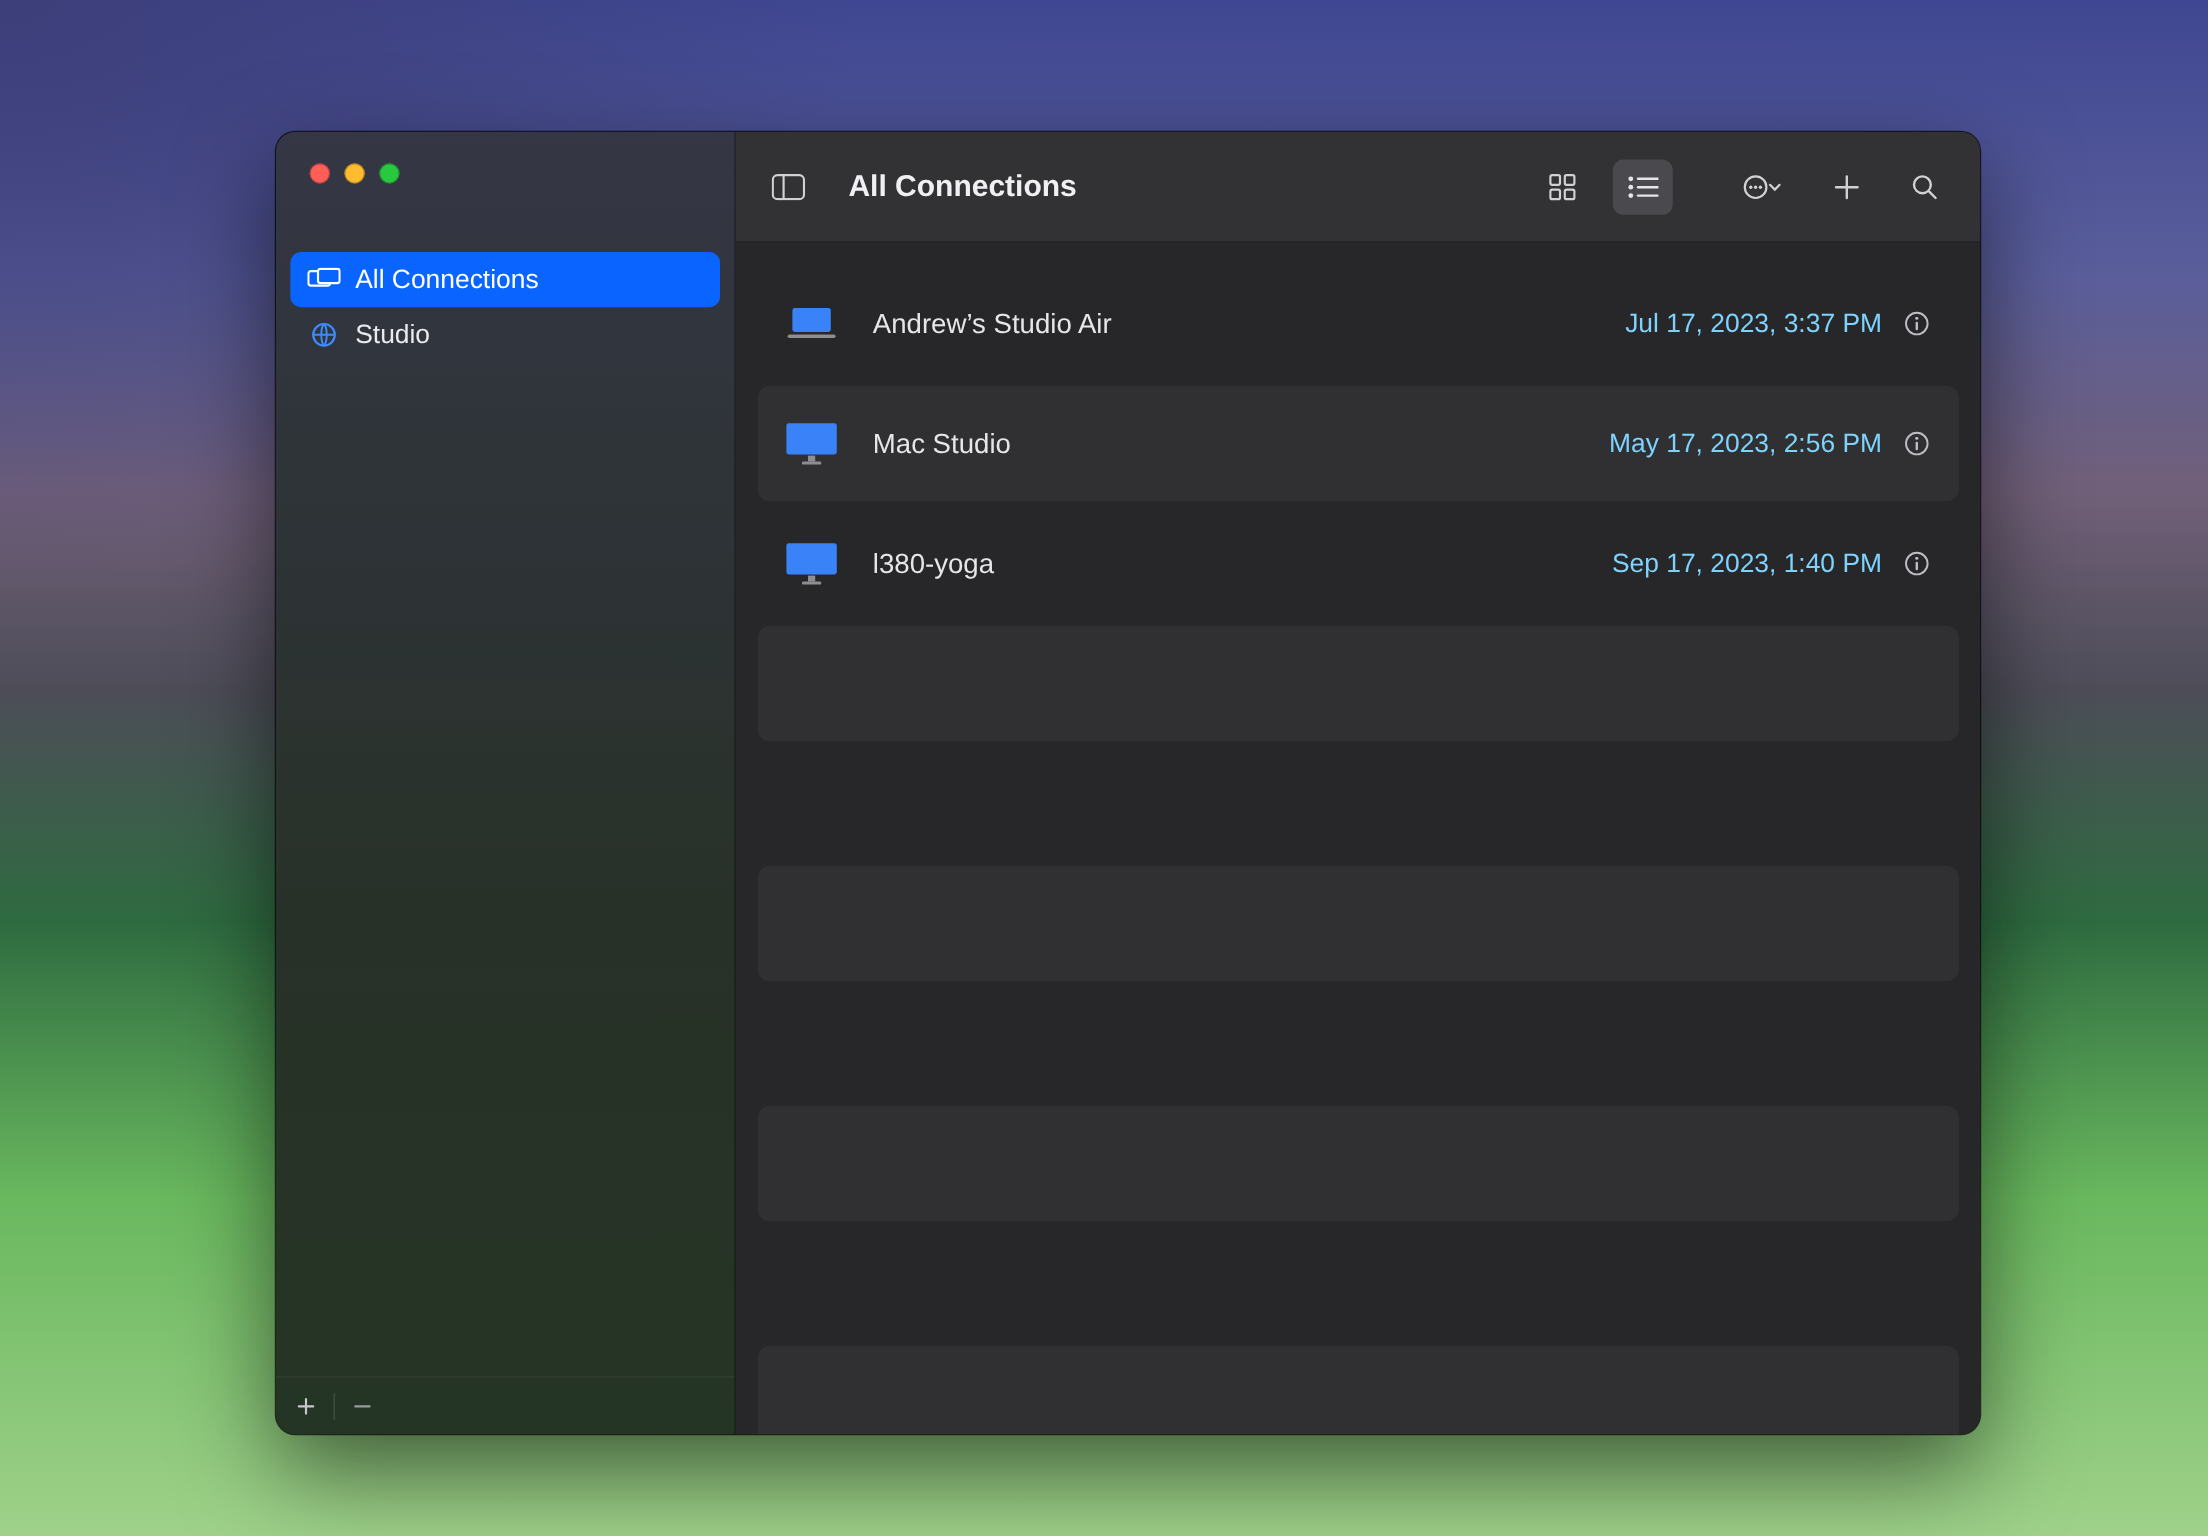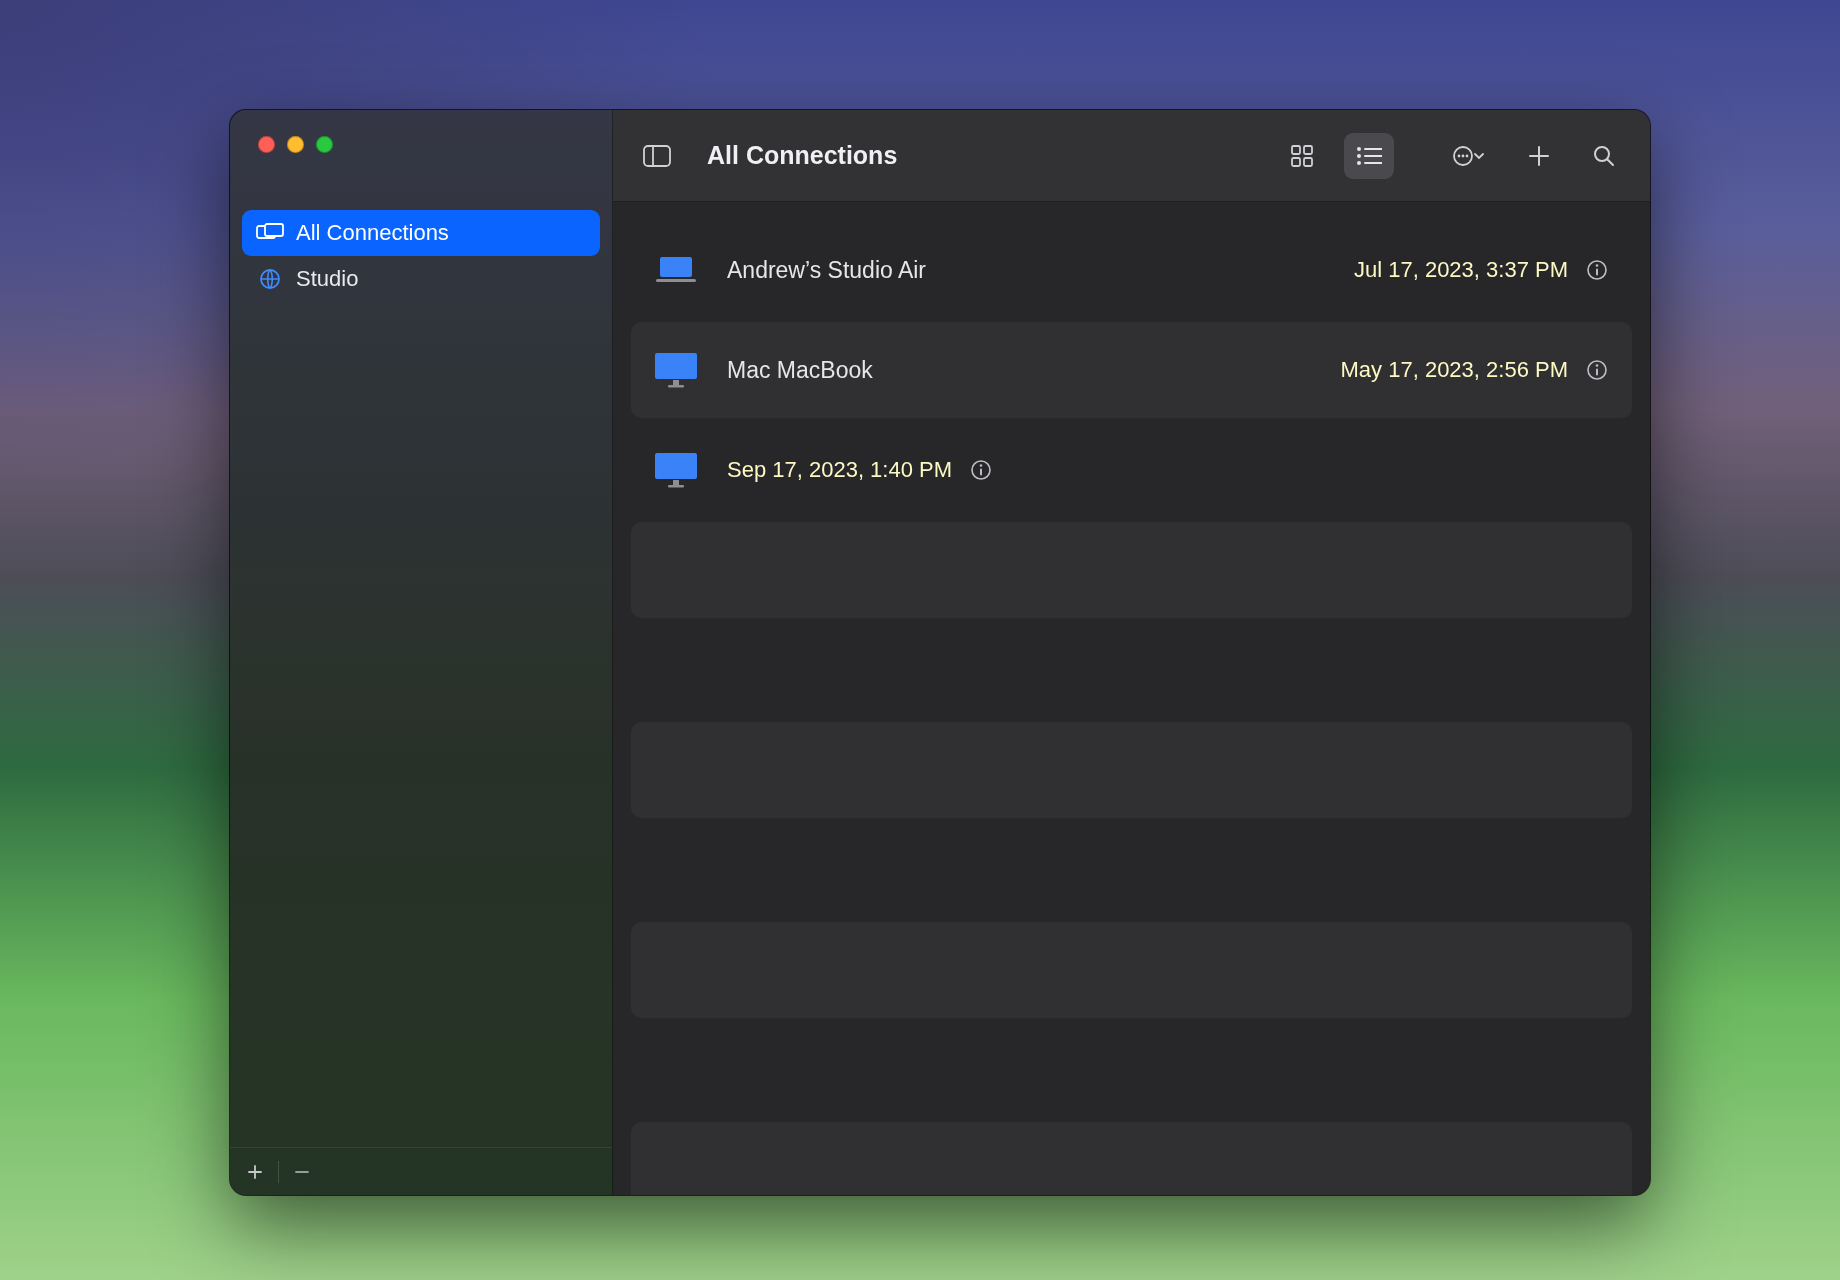--- a/index.html
+++ b/index.html
@@ -134,21 +134,21 @@
     display:flex;
     align-items:center;
     padding: 0 20px 0 16px;
     margin-bottom: 4px;
     color: #e6e6ea;
     font-size: 23px;
   }
   .row.striped, .row-empty.striped { background:#303033; }
   .row .dev-icon { width: 58px; display:flex; justify-content:center; margin-right: 22px; }
   .row .name { flex:1; }
-  .row .date { color:#fef9c3; font-size: 22px; margin-right: 14px; white-space: nowrap;}
+  .row .date { color:#7dd3fc; font-size: 22px; margin-right: 14px; white-space: nowrap;}
   .row .info-btn { width:30px; height:30px; display:flex; align-items:center; justify-content:center; color:#bdbdc3;}
 
   
   .icon svg, .tb-btn svg, .dev-icon svg, .info-btn svg { display:block; }
 </style>
 </head>
 <body>
 
 <div class="window">
 
@@ -268,39 +268,40 @@
       </div>
 
       <div class="row striped">
         <span class="dev-icon">
           <svg width="46" height="38" viewBox="0 0 46 38">
             <rect x="2" y="2" width="42" height="26" rx="2" fill="#3a82f7"></rect>
             <rect x="20" y="29" width="6" height="5" fill="#8d8d92"></rect>
             <rect x="15" y="34" width="16" height="2.5" rx="1" fill="#8d8d92"></rect>
           </svg>
         </span>
-        <span class="name">Mac MacBook</span>
+        <span class="name">Mac Studio</span>
         <span class="date">May 17, 2023, 2:56 PM</span>
         <span class="info-btn">
           <svg width="22" height="22" viewBox="0 0 22 22" fill="none">
             <circle cx="11" cy="11" r="9" stroke="#bdbdc3" stroke-width="1.6"></circle>
             <circle cx="11" cy="6.5" r="1.3" fill="#bdbdc3"></circle>
             <rect x="10" y="9.5" width="2" height="7" rx="1" fill="#bdbdc3"></rect>
           </svg>
         </span>
       </div>
 
       <div class="row">
         <span class="dev-icon">
           <svg width="46" height="38" viewBox="0 0 46 38">
             <rect x="2" y="2" width="42" height="26" rx="2" fill="#3a82f7"></rect>
             <rect x="20" y="29" width="6" height="5" fill="#8d8d92"></rect>
             <rect x="15" y="34" width="16" height="2.5" rx="1" fill="#8d8d92"></rect>
           </svg>
         </span>
+        <span class="name">l380-yoga</span>
         <span class="date">Sep 17, 2023, 1:40 PM</span>
         <span class="info-btn">
           <svg width="22" height="22" viewBox="0 0 22 22" fill="none">
             <circle cx="11" cy="11" r="9" stroke="#bdbdc3" stroke-width="1.6"></circle>
             <circle cx="11" cy="6.5" r="1.3" fill="#bdbdc3"></circle>
             <rect x="10" y="9.5" width="2" height="7" rx="1" fill="#bdbdc3"></rect>
           </svg>
         </span>
       </div>
 

